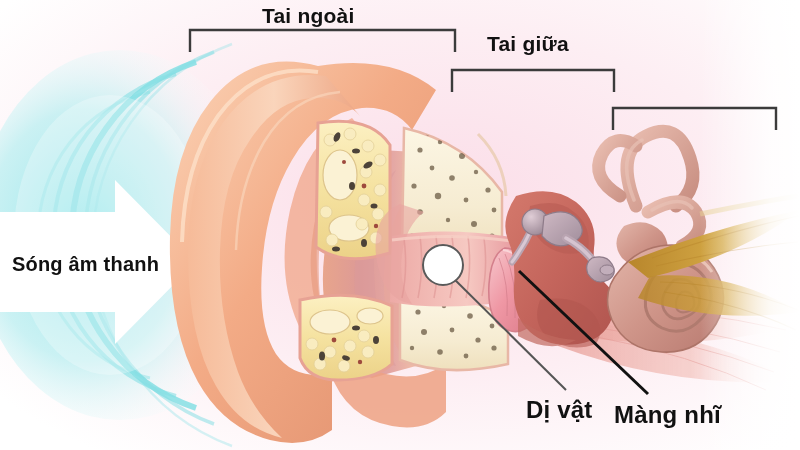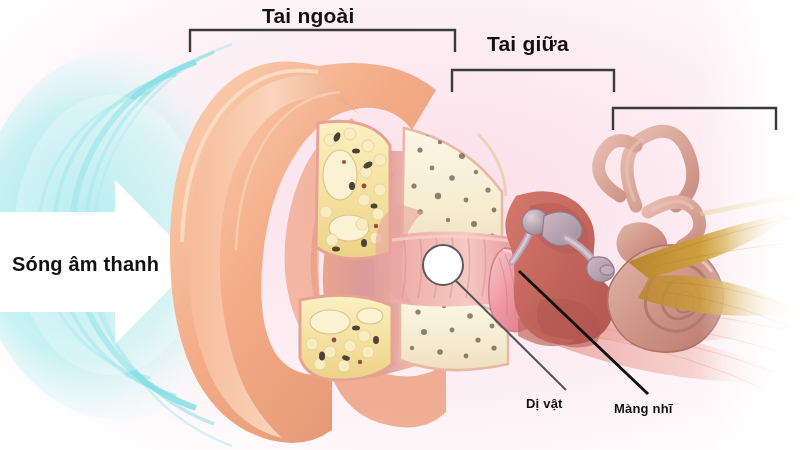--- a/index.html
+++ b/index.html
@@ -3,21 +3,21 @@
 <meta charset="utf-8">
 <style>
   html,body{margin:0;padding:0;background:#fff;}
   body{width:800px;height:450px;overflow:hidden;
        font-family:"Liberation Sans",sans-serif;}
   #stage{position:relative;width:800px;height:450px;overflow:hidden;background:#fff;}
   #scene{position:absolute;inset:0;}
   .lbl{position:absolute;font-weight:bold;color:#111;white-space:nowrap;
        letter-spacing:.2px;}
   .lbl-section{font-size:21px;}
-  .lbl-callout{font-size:13px;}
+  .lbl-callout{font-size:24px;}
   #t-ngoai{left:262px;top:4px;}
   #t-giua{left:487px;top:16px;margin-top:16px;}
   #t-trong{left:651px;top:74px;}
   #t-diva{left:526px;top:396px;}
   #t-mang{left:614px;top:401px;}
   #t-song{left:12px;top:253px;font-size:20px;}
 </style>
 </head>
 <body>
 

